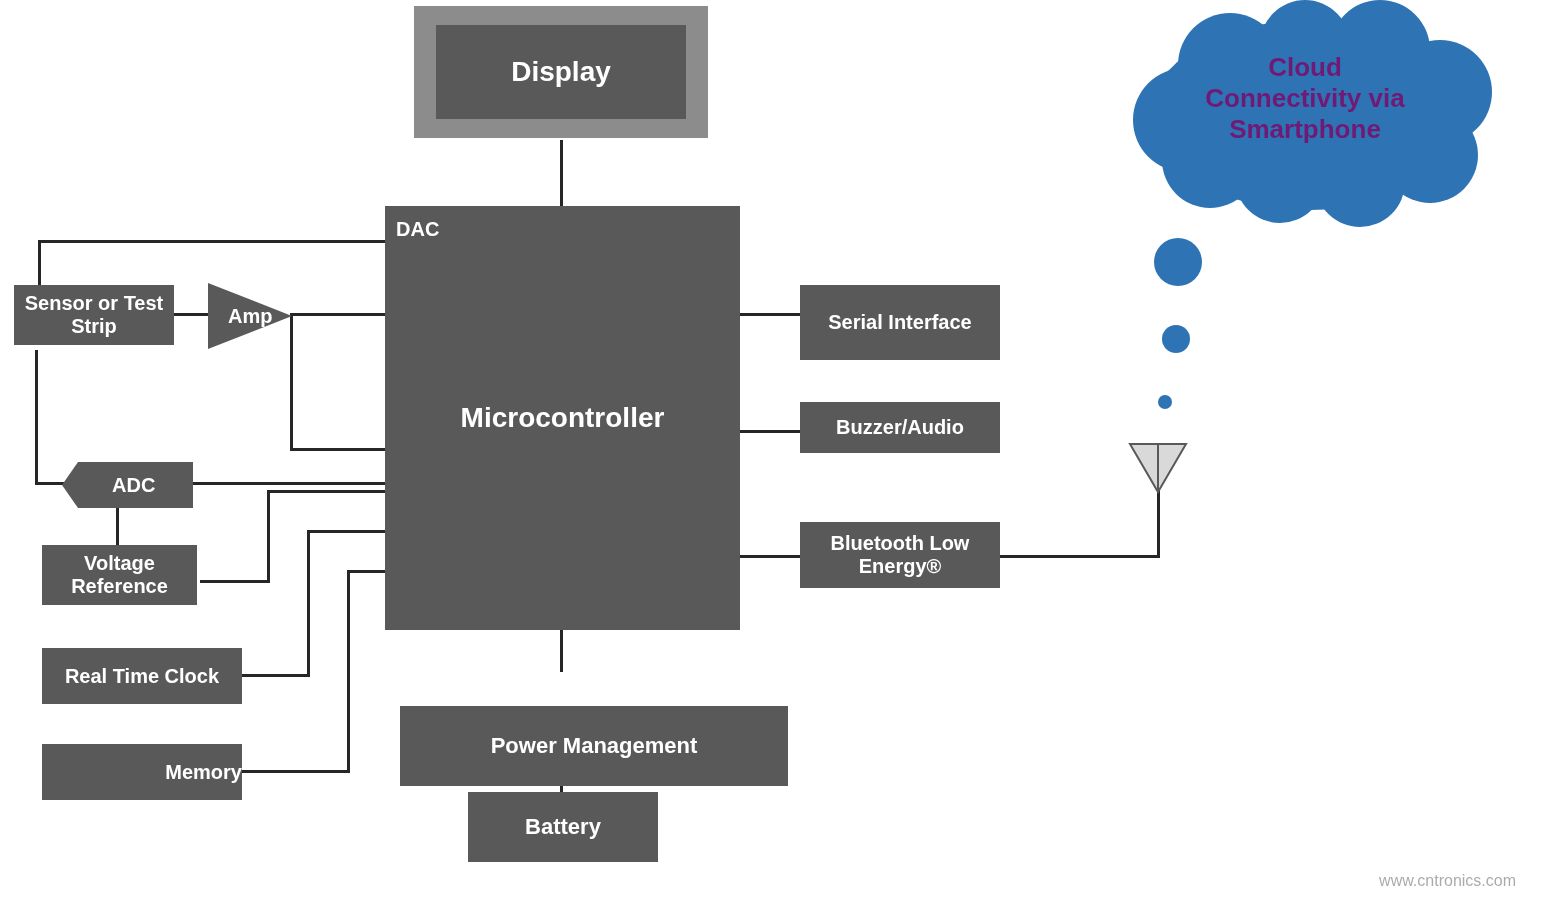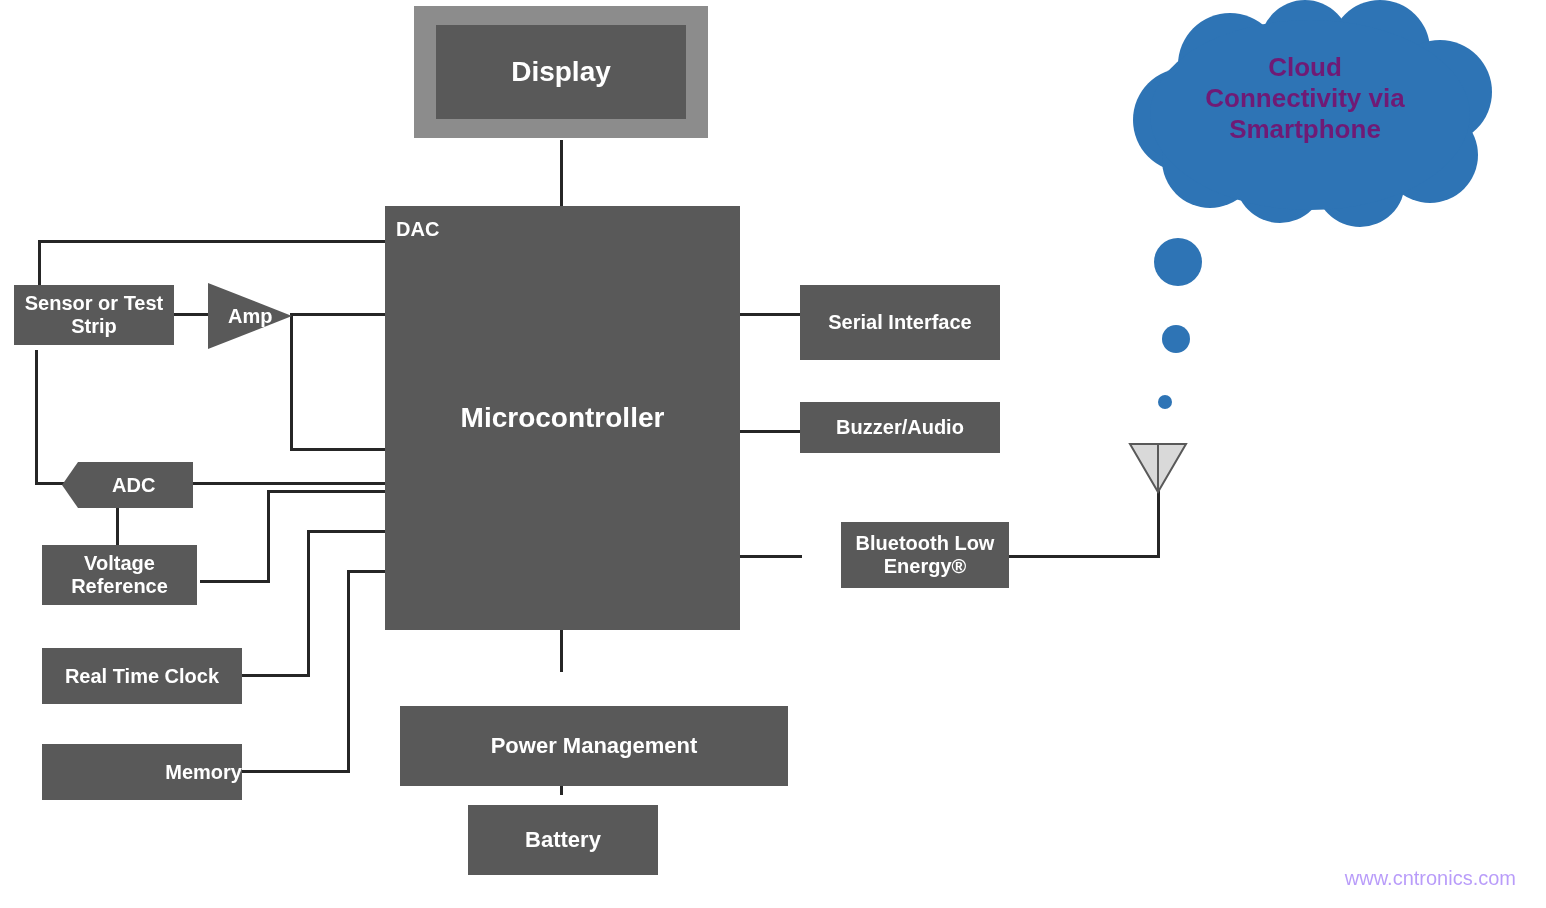--- a/index.html
+++ b/index.html
@@ -62,22 +62,22 @@
       background: #2e74b5;
       border-radius: 50%;
     }
     .antenna {
       position: absolute;
     }
     .watermark {
       position: absolute;
       bottom: 18px;
       right: 30px;
-      color: #8b5cf6;
-      font-size: 20px;
+      color: #737373;
+      font-size: 16px;
       font-weight: normal;
       opacity: 0.6;
       margin-left: 24px;
     }
   </style>
 </head>
 <body>
 
 <div class="line" style="left:560px; top:140px; width:3px; height:70px;"></div>
 
@@ -155,33 +155,33 @@
 </div>
 
 <div class="block" style="left:42px; top:744px; width:200px; height:56px;justify-content:flex-end;">
   <span class="label" style="font-size:20px;">Memory</span>
 </div>
 
 <div class="block" style="left:400px; top:706px; width:388px; height:80px;">
   <span class="label">Power Management</span>
 </div>
 
-<div class="block" style="left:468px; top:792px; width:190px; height:70px;margin-top:13px;">
+<div class="block" style="left:468px; top:792px; width:190px; height:70px;">
   <span class="label">Battery</span>
 </div>
 
 <div class="block" style="left:800px; top:285px; width:200px; height:75px;">
   <span class="label" style="font-size:20px;">Serial Interface</span>
 </div>
 
 <div class="block" style="left:800px; top:402px; width:200px; height:51px;">
   <span class="label" style="font-size:20px;">Buzzer/Audio</span>
 </div>
 
-<div class="block" style="left:800px; top:522px; width:168px; height:66px; white-space: pre-line; margin-left: 41px;">
+<div class="block" style="left:800px; top:522px; width:200px; height:66px; white-space: pre-line;">
   <span class="label" style="font-size:20px;">Bluetooth Low
 Energy®</span>
 </div>
 
 <svg class="antenna" style="left:1126px; top:440px;" width="64" height="56">
   <polygon points="4,4 60,4 32,52" fill="#d9d9d9" stroke="#595959" stroke-width="2"></polygon>
   <line x1="32" y1="4" x2="32" y2="52" stroke="#595959" stroke-width="2"></line>
 </svg>
 
 <div class="dot" style="left:1158px; top:395px; width:14px; height:14px;"></div>

